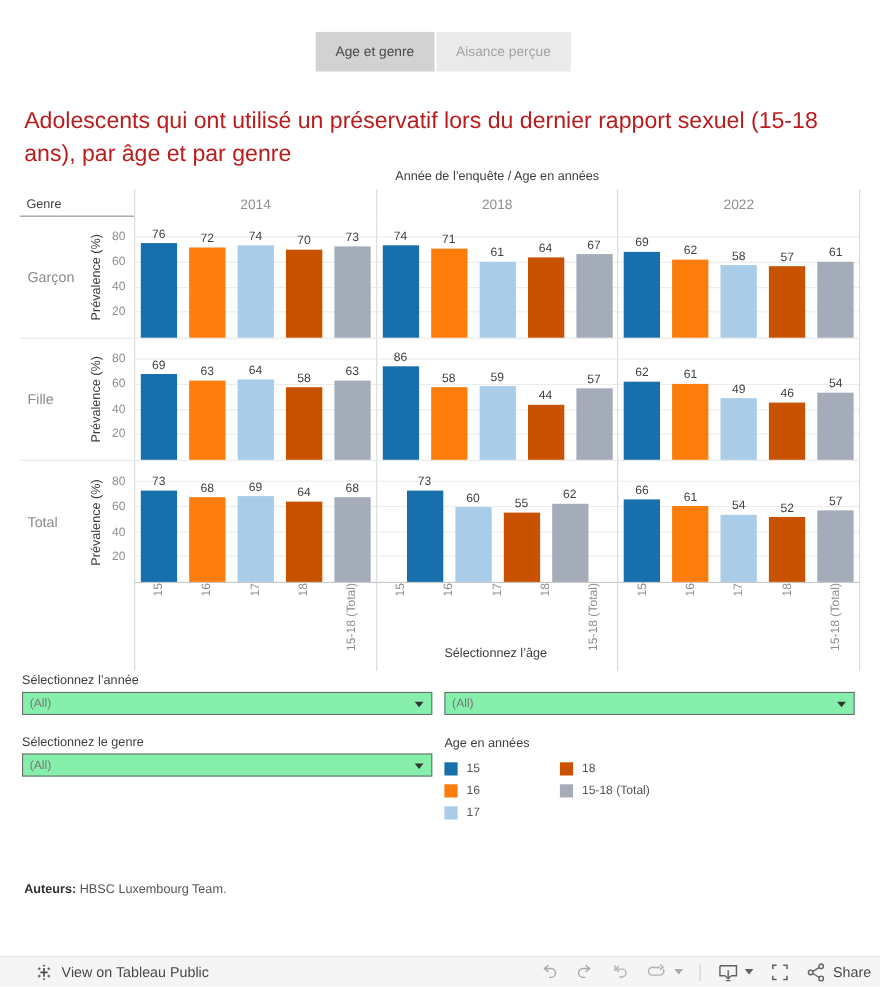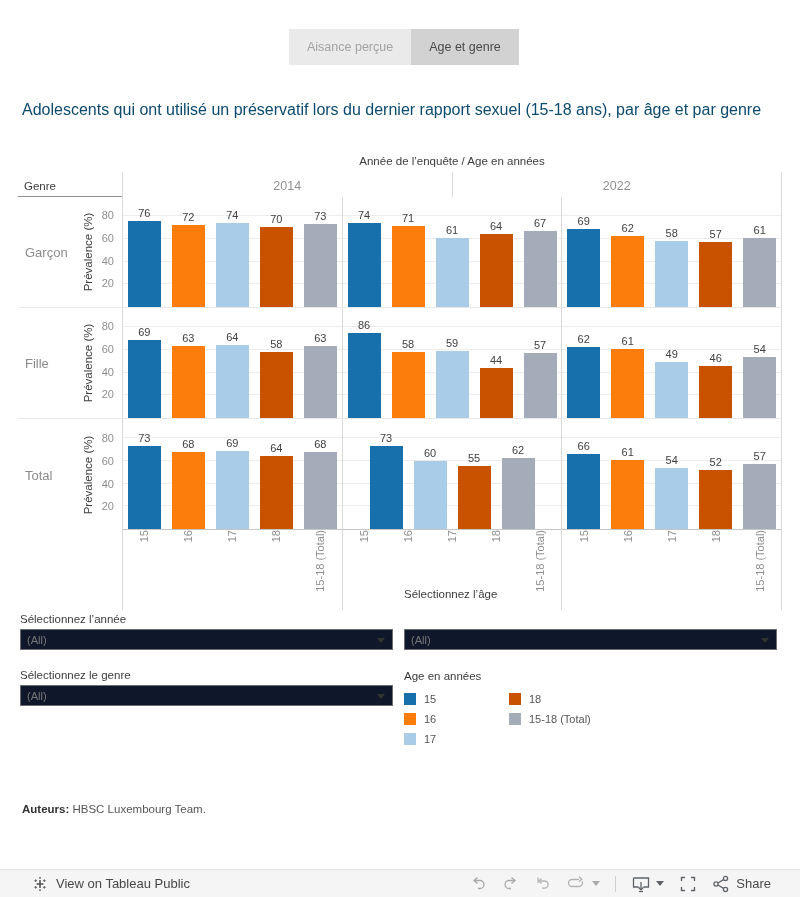--- a/index.html
+++ b/index.html
@@ -9,21 +9,21 @@
     -webkit-font-smoothing:antialiased;color:#333;
   }
   
   .tabs{position:absolute;left:287px;top:29px;display:flex;}
   .tab{height:36px;display:flex;align-items:center;justify-content:center;
        padding:0 18px;font-size:12.5px;cursor:pointer;box-sizing:border-box;}
   .tab.active{background:#d2d2d2;color:#4a4a4a;}
   .tab.inactive{background:#eaeaea;color:#a3a3a3;margin-left:2px;}
   
   .title{position:absolute;left:22px;top:95px;width:756px;
-         font-size:16px;line-height:30px;color:#0c4a6e;}
+         font-size:21px;line-height:30px;color:#b91c1c;}
   
   .chart{position:absolute;left:18px;top:155px;width:764px;}
   .hdr-top{display:flex;height:17px;}
   .hdr-top .spacer{width:104px;}
   .hdr-top .hdr-text{flex:1;text-align:center;font-size:11.5px;color:#3d3d3d;}
   .hdr-years{display:flex;height:25px;}
   .hdr-years .genre-cell{width:104px;box-sizing:border-box;border-bottom:1px solid #8c8c8c;
         font-size:11.5px;color:#3d3d3d;display:flex;align-items:flex-end;padding:0 0 4px 6px;}
   .year-cell{flex:1;box-sizing:border-box;border-left:1px solid #d9d9d9;
         display:flex;align-items:flex-end;justify-content:center;
@@ -50,21 +50,21 @@
   .xrow .leftcol{border-bottom:none;}
   .xpanel{flex:1;box-sizing:border-box;border-left:1px solid #d9d9d9;
         display:flex;justify-content:center;gap:11px;}
   .xrow .xpanel:last-child{border-right:1px solid #d9d9d9;}
   .xcell{width:33px;display:flex;justify-content:center;align-items:flex-start;}
   .xlabel{writing-mode:vertical-rl;transform:rotate(180deg);
         font-size:11px;color:#8e8e8e;padding-top:4px;white-space:nowrap;}
   
   .flt-label{position:absolute;font-size:11.5px;color:#3d3d3d;}
   .flt-box{position:absolute;width:373px;height:21px;box-sizing:border-box;
-        border:1px solid #6e6e6e;background:#0f172a;display:flex;align-items:center;
+        border:1px solid #6e6e6e;background:#86efac;display:flex;align-items:center;
         font-size:11px;color:#777;padding-left:6px;cursor:pointer;}
   .flt-caret{position:absolute;right:7px;top:8px;width:0;height:0;
         border-left:4px solid transparent;border-right:4px solid transparent;
         border-top:5px solid #333;}
   
   .legend{position:absolute;left:404px;top:670px;width:370px;}
   .legend-title{font-size:11.5px;color:#3d3d3d;margin-bottom:7px;}
   .legend-cols{display:flex;}
   .legend-col{width:105px;}
   .legend-col.c2{width:auto;}
@@ -74,48 +74,49 @@
   
   .authors{position:absolute;left:22px;top:803px;font-size:11.5px;color:#555;}
   .authors b{color:#333;}
   
   .toolbar{position:absolute;left:0;top:869px;width:800px;height:28px;
         background:#f5f5f5;border-top:1px solid #e2e2e2;box-sizing:border-box;
         display:flex;align-items:center;}
   .tb-left{display:flex;align-items:center;margin-left:32px;cursor:pointer;text-align:right;}
   .tb-logo{width:16px;height:16px;margin-right:8px;}
   .tb-view{font-size:13px;color:#484848;}
-  .tb-right{margin-left:auto;display:flex;align-items:center;margin-right:29px;}
+  .tb-right{margin-left:auto;display:flex;align-items:center;margin-right:8px;}
   .tb-btn{display:flex;align-items:center;justify-content:center;cursor:pointer;
         margin-left:15px;}
   .tb-caret{width:0;height:0;border-left:4px solid transparent;
         border-right:4px solid transparent;border-top:5px solid #a9a9a9;margin-left:7px;}
   .tb-caret.dark{border-top-color:#5f6368;margin-left:5px;}
   .tb-sep{width:1px;height:16px;background:#cfcfcf;margin-left:15px;}
   .tb-share-text{font-size:13px;color:#4a4a4a;margin-left:6px;}
 </style>
 </head>
 <body>
 
 <div class="tabs">
+  <div class="tab active">Age et genre</div>
   <div class="tab inactive">Aisance perçue</div>
-  <div class="tab active">Age et genre</div>
 </div>
 
 <div class="title">Adolescents qui ont utilisé un préservatif lors du dernier rapport sexuel (15-18 ans), par âge et par genre</div>
 
 <div class="chart">
   <div class="hdr-top">
     <div class="spacer"></div>
     <div class="hdr-text">Année de l’enquête  /  Age en années</div>
   </div>
   <div class="hdr-years">
     <div class="genre-cell">Genre</div>
 
   <div class="year-cell">2014</div>
+      <div class="year-cell">2018</div>
       <div class="year-cell">2022</div>
     </div>
   <div>
       <div class="crow">
         <div class="leftcol">
           <span class="rowlabel">Garçon</span>
           <span class="ylab">Prévalence (%)</span>
           <span class="ytick" style="bottom: 17.75px;">20</span>
           <span class="ytick" style="bottom: 40.5px;">40</span>
           <span class="ytick" style="bottom: 63.25px;">60</span>

